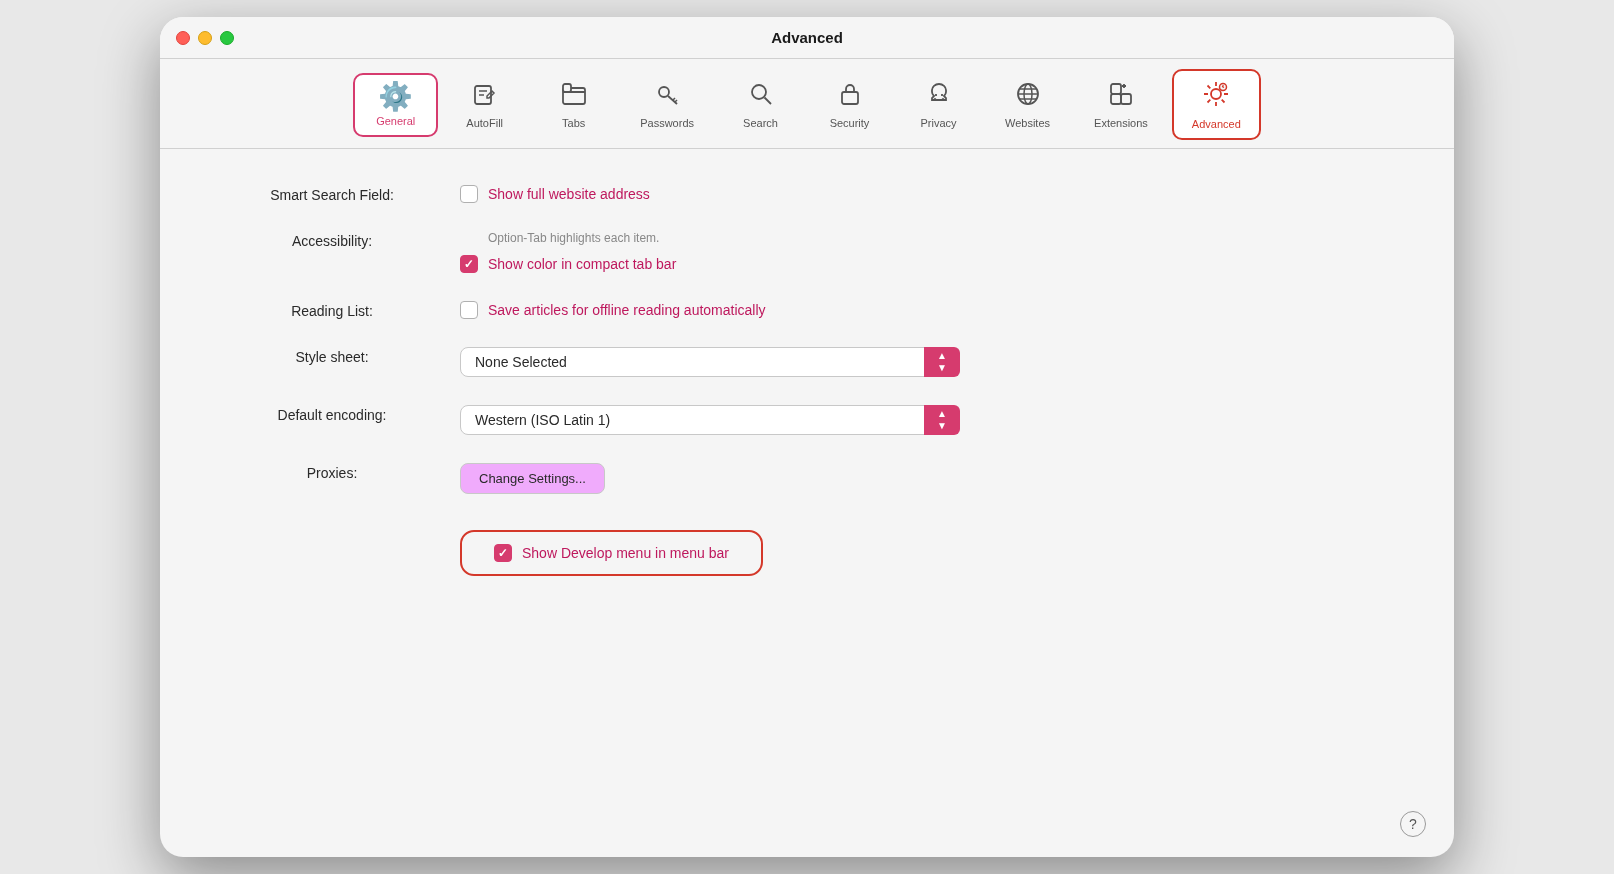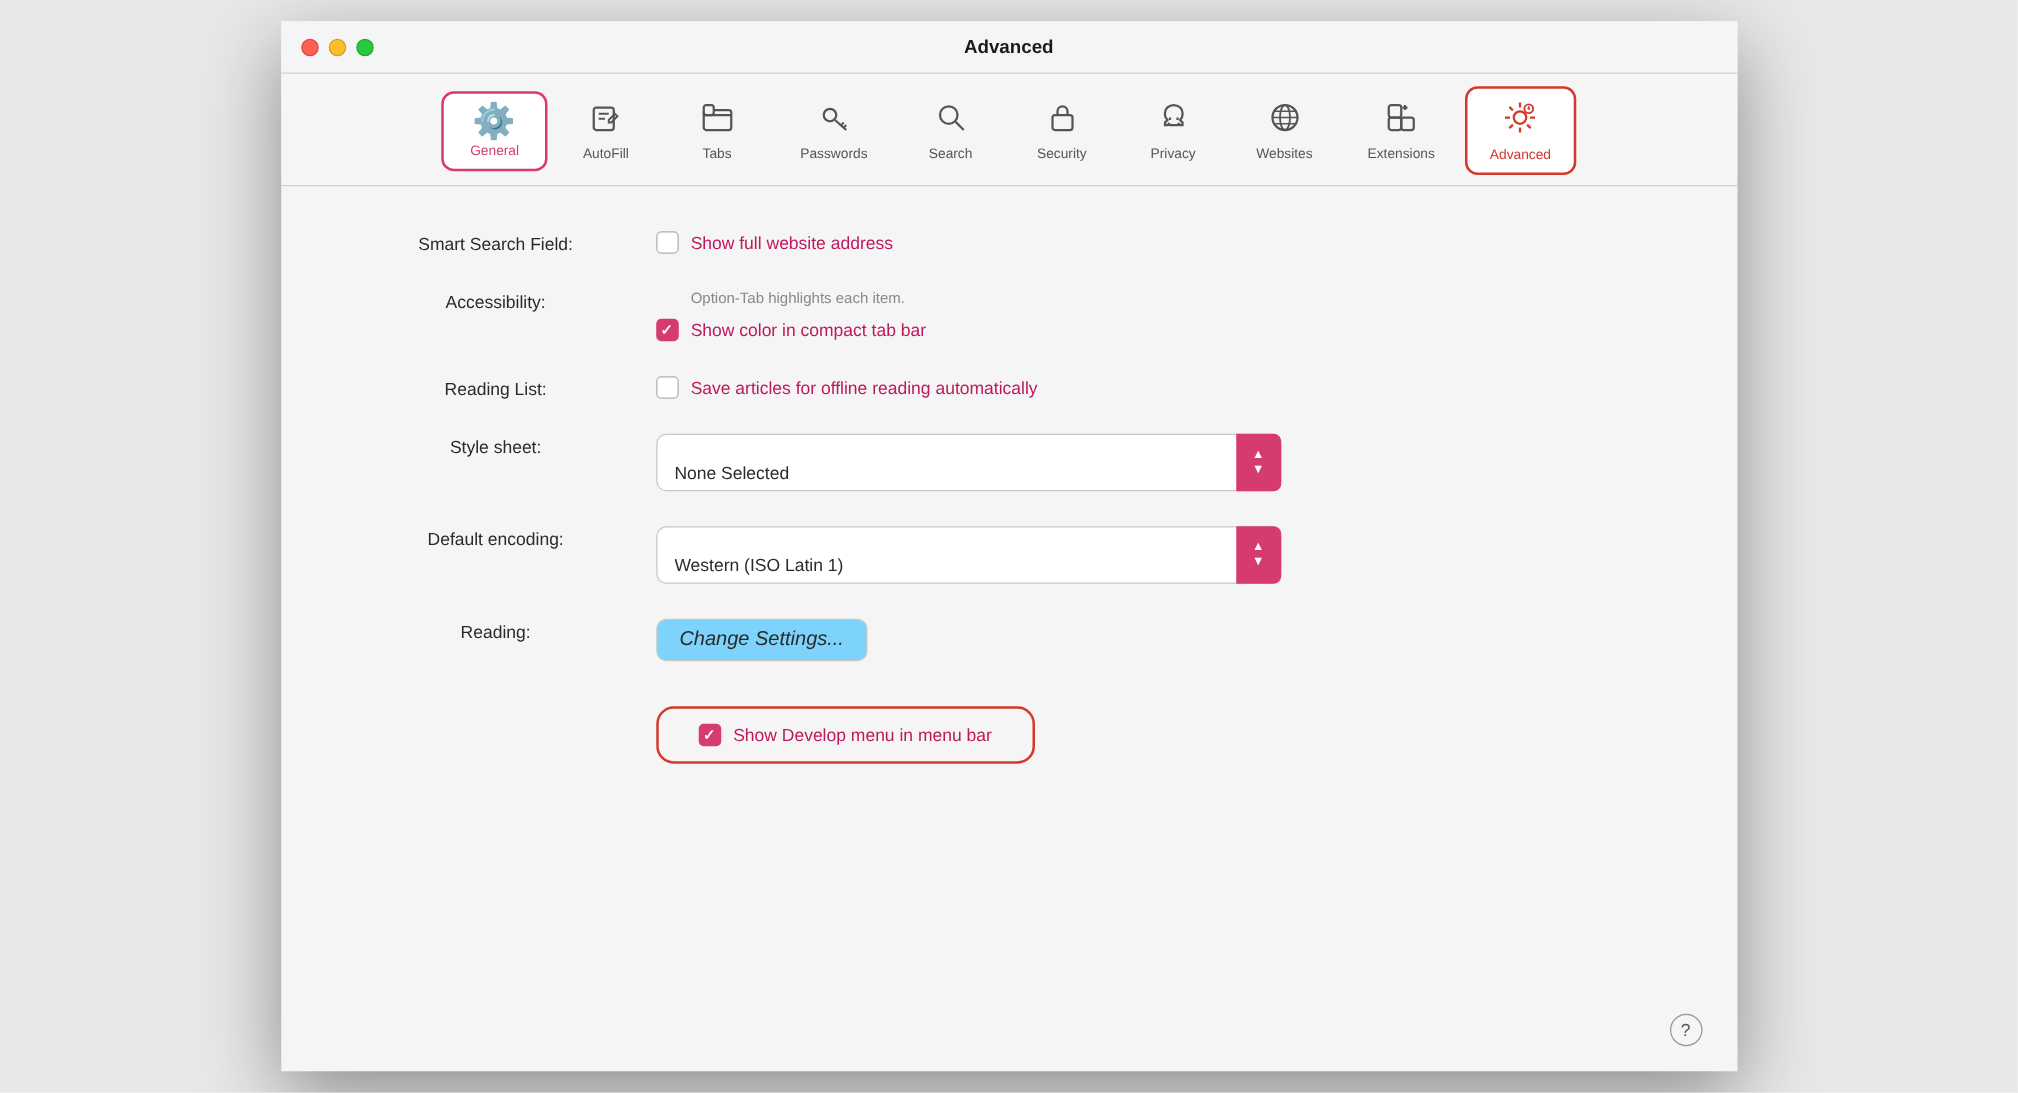--- a/index.html
+++ b/index.html
@@ -9,24 +9,24 @@
       background: #e8e8e8;
       width: 1614px;
       height: 874px;
       overflow: hidden;
       display: flex;
       align-items: center;
       justify-content: center;
     }
 
     .window {
-      width: 1165px;
+      width: 1294px;
       height: 840px;
       background: #f5f5f5;
-      border-radius: 0;
+      border-radius: 23px;
       box-shadow: 0 20px 60px rgba(0,0,0,0.4);
       display: flex;
       flex-direction: column;
       overflow: hidden;
     }
 
     
     .title-bar {
       display: flex;
       align-items: center;
@@ -227,21 +227,21 @@
       transform: translateY(-50%);
       font-size: 12px;
       color: #666;
       pointer-events: none;
     }
 
     .dropdown-select {
       appearance: none;
       border: 1.5px solid #c8c8c8;
       border-radius: 8px;
-      padding: 22px 40px 6px 14px;
+      padding: 6px 40px 6px 14px;
       font-size: 14px;
       background: #fff;
       color: #2a2a2a;
       cursor: pointer;
       width: 500px;
     }
 
     .dropdown-wrapper {
       position: relative;
       display: inline-block;
@@ -262,28 +262,27 @@
       cursor: pointer;
     }
 
     .stepper-arrow-up, .stepper-arrow-down {
       color: white;
       font-size: 10px;
       line-height: 1.2;
     }
 
     .change-settings-btn {
-      background: #7dd3fc;
+      background: #f0abfc;
       border: 1.5px solid #c8c8c8;
       border-radius: 8px;
       padding: 7px 18px;
-      font-size: 16px;
+      font-size: 13px;
       color: #2a2a2a;
       cursor: pointer;
-      font-style: italic;
     }
 
     .develop-row {
       display: flex;
       align-items: center;
       gap: 10px;
       border: 2.5px solid #d4382a;
       border-radius: 14px;
       padding: 12px 32px;
       width: fit-content;
@@ -501,21 +500,21 @@
             </select>
             <div class="dropdown-stepper">
               <span class="stepper-arrow-up">▲</span>
               <span class="stepper-arrow-down">▼</span>
             </div>
           </div>
         </div>
       </div>
 
       <div class="settings-row">
-        <span class="settings-label">Reading:</span>
+        <span class="settings-label">Proxies:</span>
         <div class="settings-controls">
           <button class="change-settings-btn">
             <span>Change Settings...</span>
           </button>
         </div>
       </div>
 
       <div class="settings-row">
         <span class="settings-label"></span>
         <div class="settings-controls">

